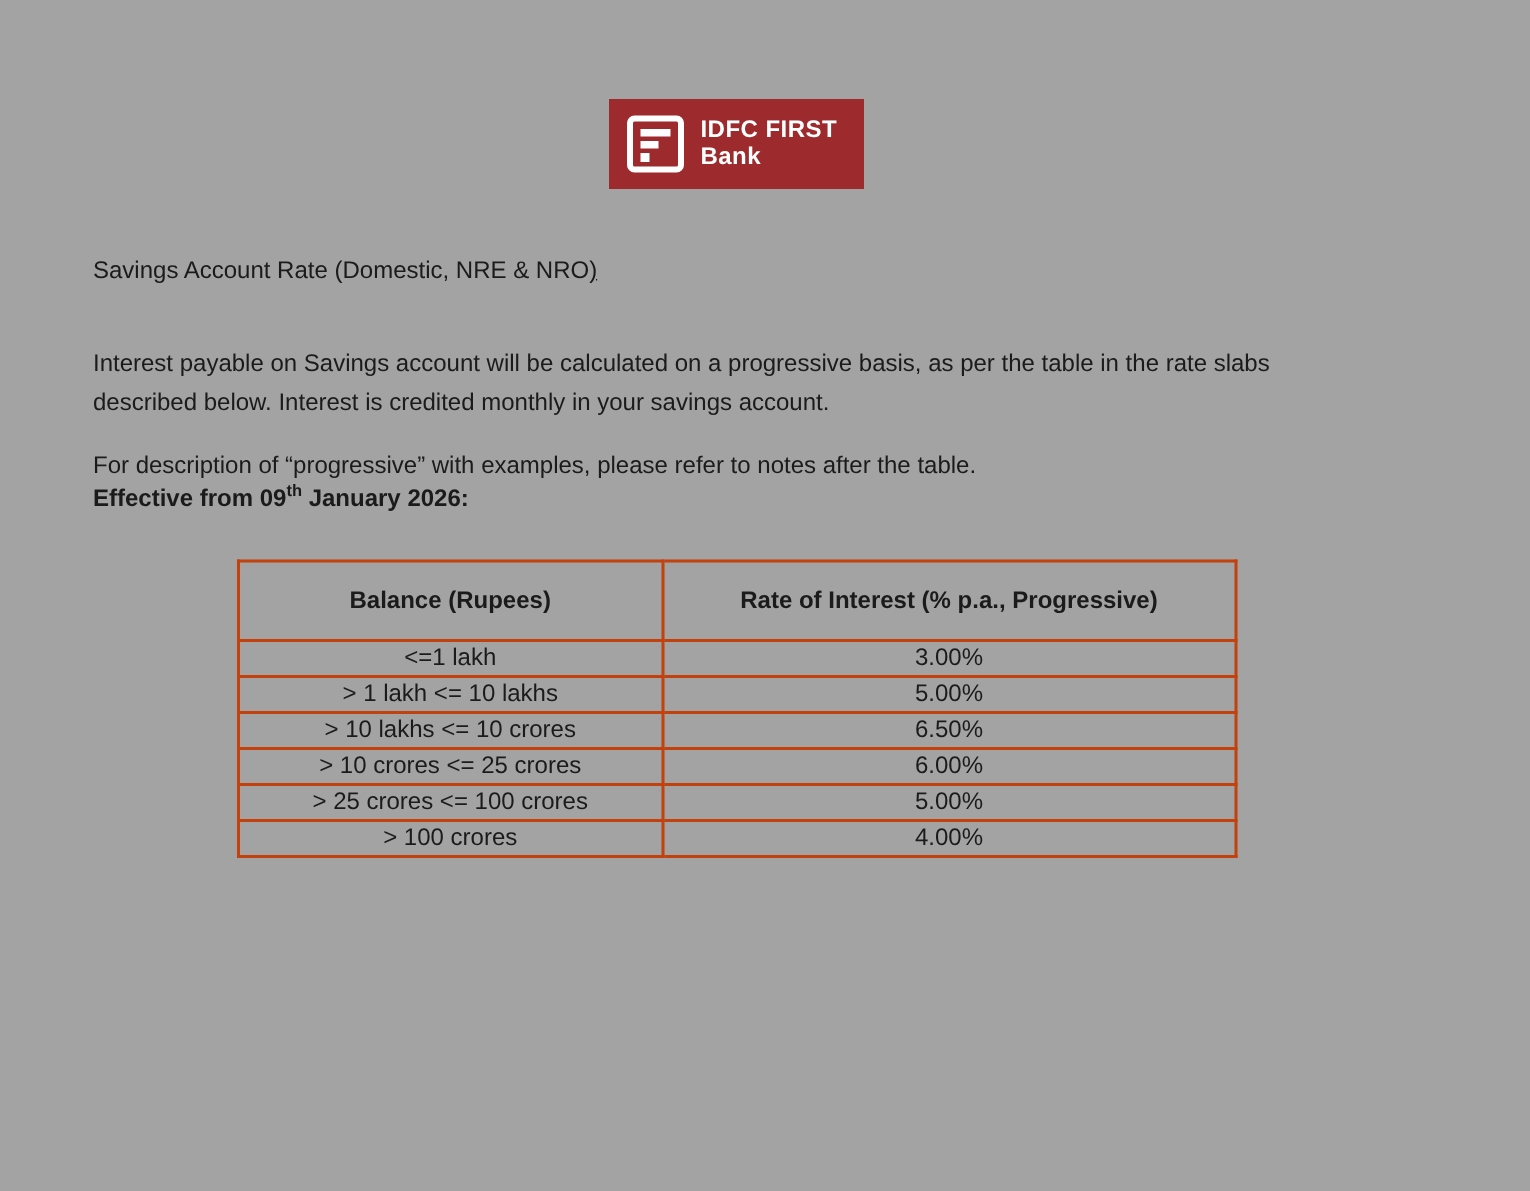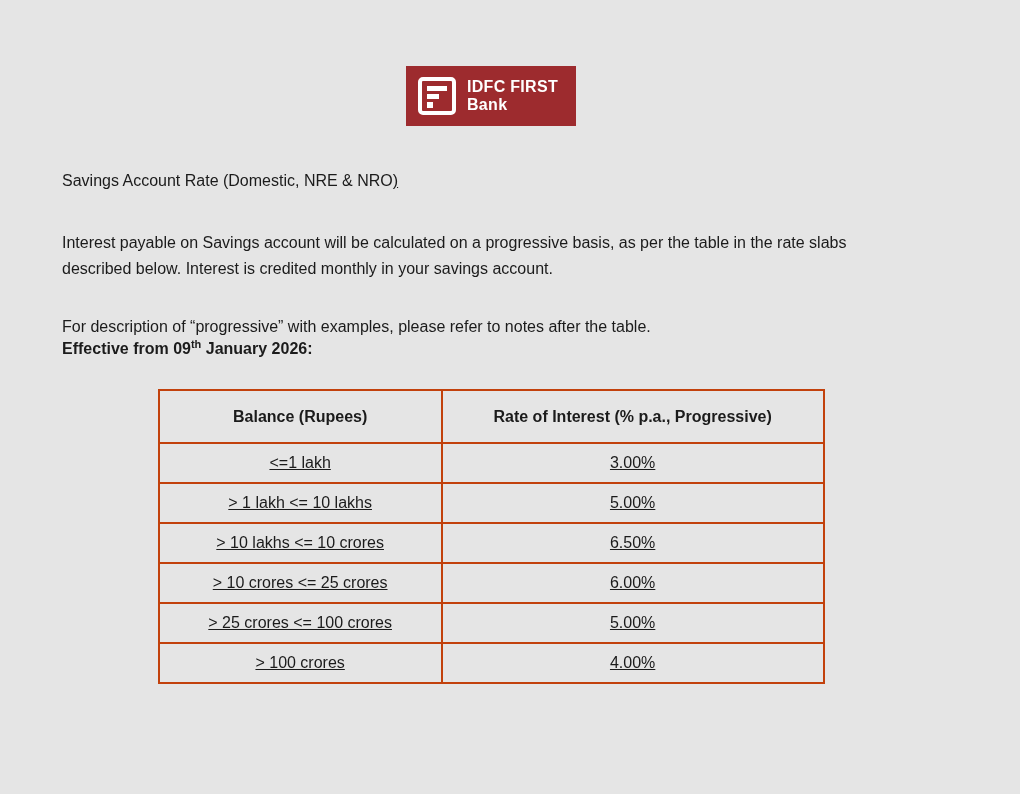--- a/index.html
+++ b/index.html
@@ -1,21 +1,21 @@
 <!DOCTYPE html>
 <html><head>
 <meta charset="utf-8">
 <style>
   * { margin: 0; padding: 0; box-sizing: border-box; }
   html, body { background: #ffffff; }
   .page {
     position: relative;
     width: 1020px;
     height: 794px;
-    background: #e5e5e5;
+    background: #a3a3a3;
     font-family: "Liberation Sans", sans-serif;
     color: #1b1b1b;
     overflow: hidden;
   }
   .content {
     position: absolute;
     left: 62px;
     top: 0;
     width: 858px;
   }
@@ -55,42 +55,42 @@
     font-weight: 400;
     font-size: 16px;
   }
   .section-heading .u { text-decoration: underline; }
   .para {
     margin-top: 40px;
     font-size: 16px;
     line-height: 26px;
     width: 858px;
   }
-  .para.second { margin-top: 32px; }
+  .para.second { margin-top: 16px; }
   .effective {
     font-weight: 700;
     font-size: 16px;
   }
   .effective sup { font-size: 11px; vertical-align: super; line-height: 0; }
   
   .rates-table {
     margin: 31px auto 0 auto;
     width: 667px;
     border-collapse: collapse;
     font-size: 16px;
     table-layout: fixed;
   }
   .rates-table th, .rates-table td {
     border: 2px solid #c2410c;
     text-align: center;
     vertical-align: middle;
     padding: 0;
   }
   .rates-table th { height: 53px; font-weight: 700; font-size: 16px; }
-  .rates-table td { height: 40px; font-weight: 400; text-decoration: underline; }
+  .rates-table td { height: 24px; font-weight: 400; }
   .col-balance { width: 42.6%; }
   .col-rate { width: 57.4%; }
 </style>
 </head>
 <body>
 
 <div class="page">
   <div class="content">
 
     <div class="logo-wrap">

